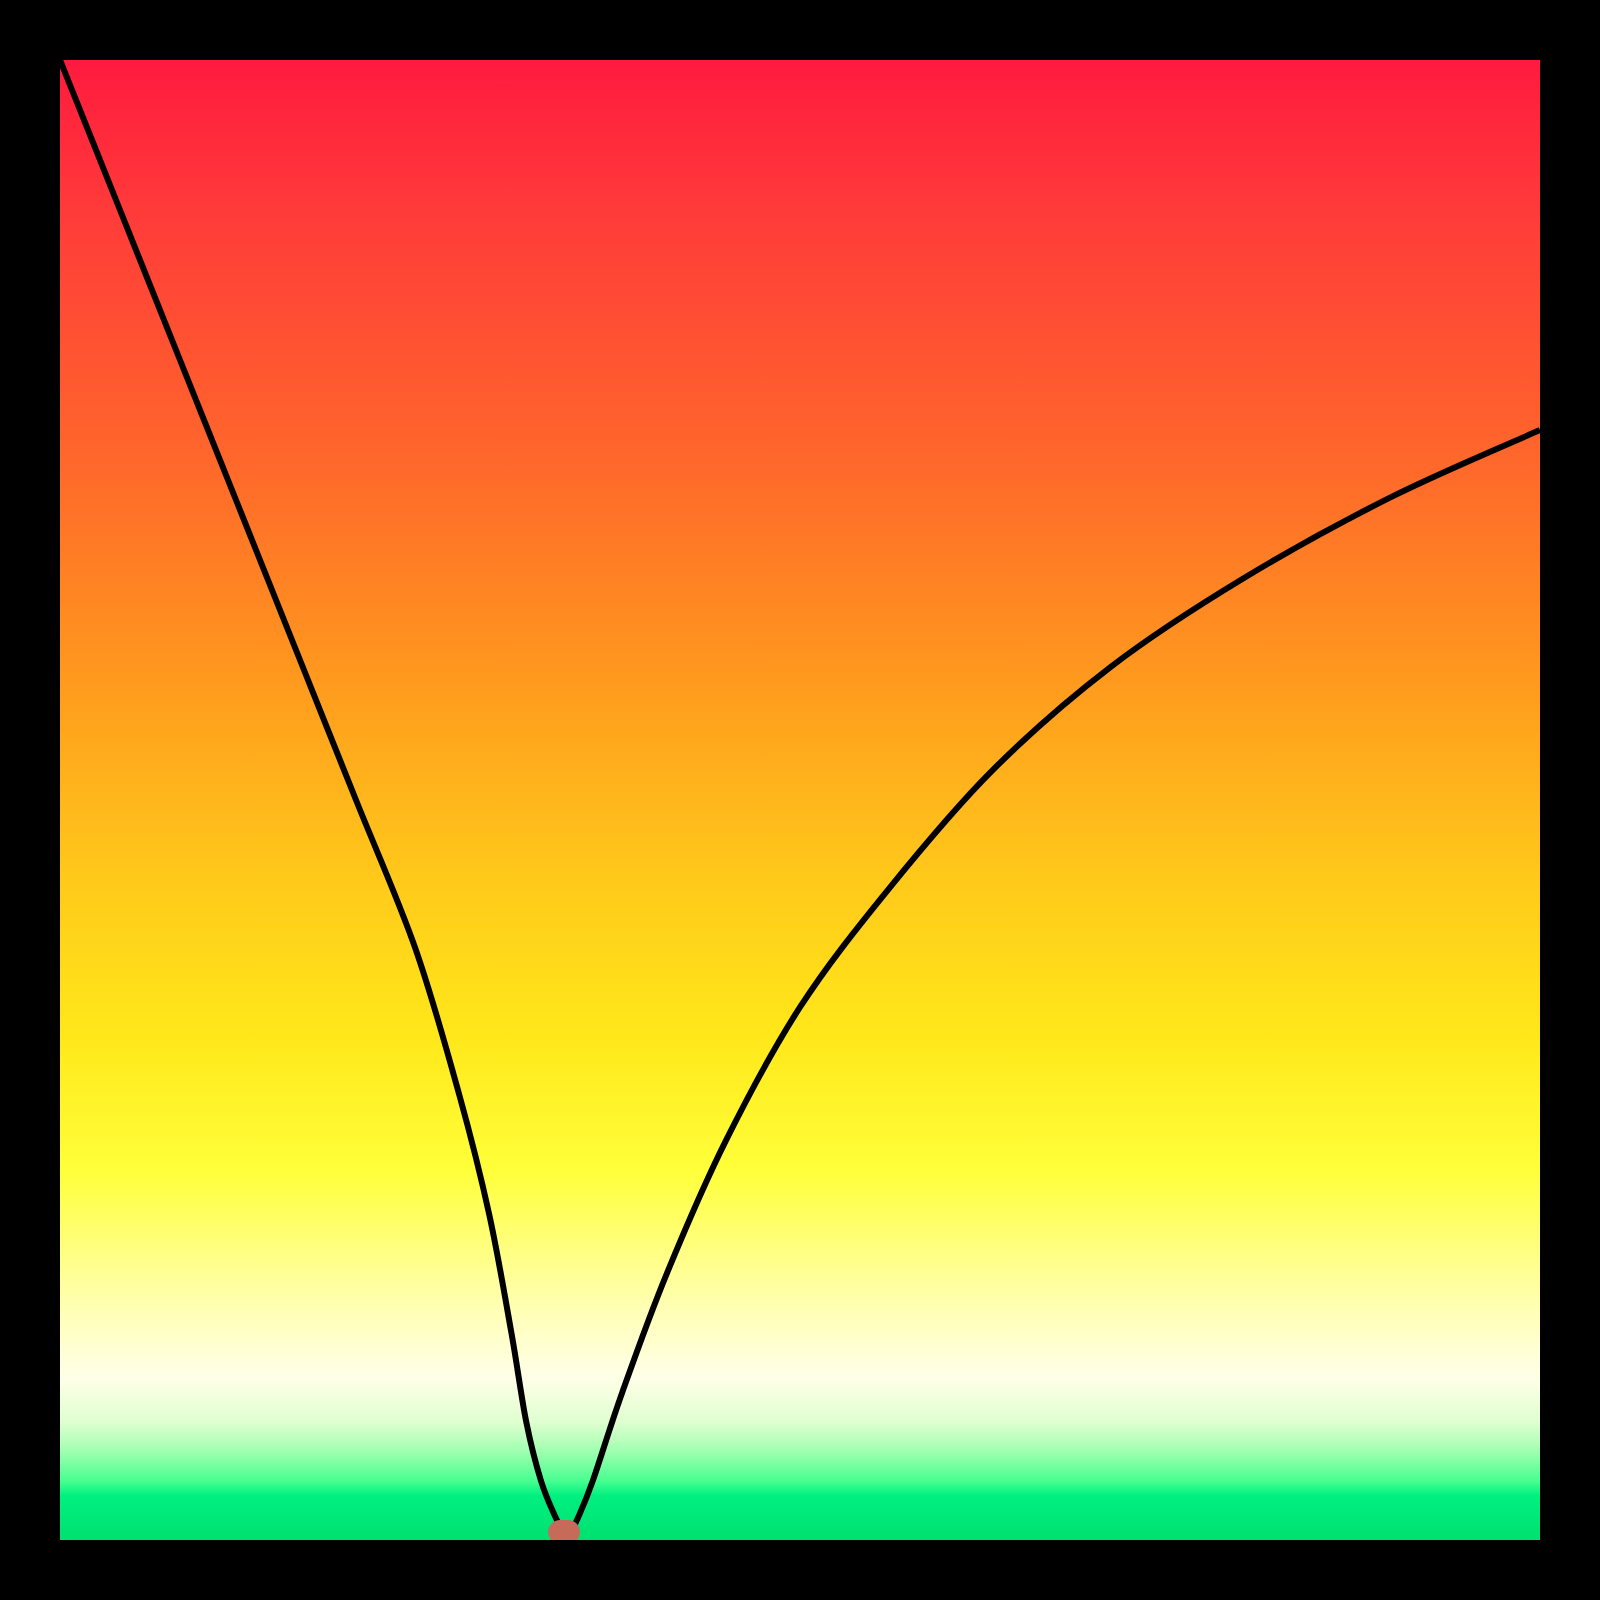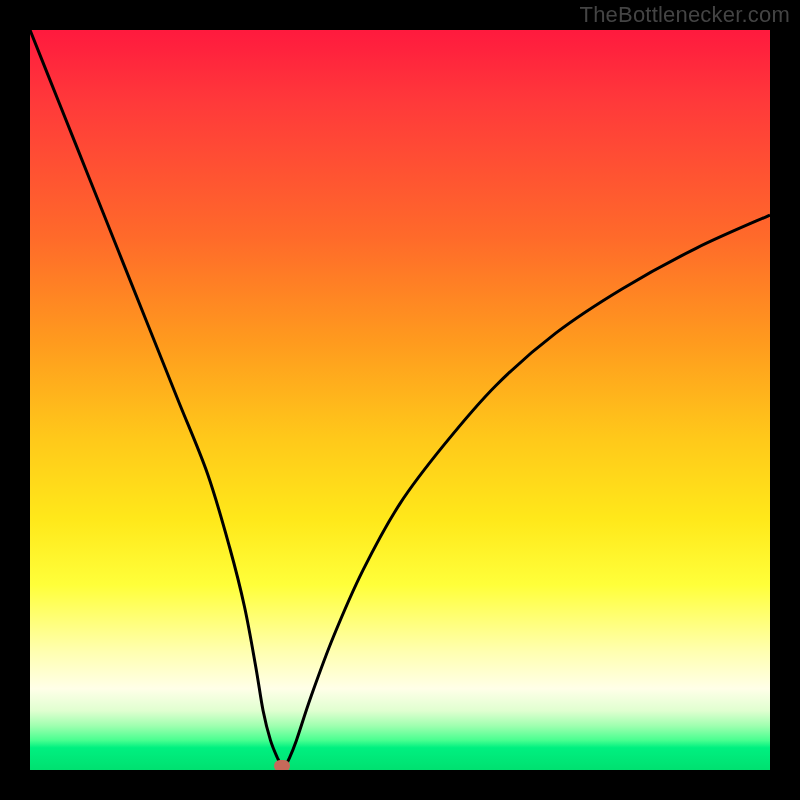--- a/index.html
+++ b/index.html
@@ -71,21 +71,20 @@
     background: #c66a5a;
     border-radius: 6px;
     transform: translate(-50%, -50%);
     z-index: 3;
   }
 </style>
 </head>
 <body>
 
 <div class="frame">
-  <div class="watermark">TheBottlenecker.com</div>
 
   <div class="plot-area">
     <div class="gradient-bg"></div>
 
     <svg class="curve" viewBox="0 0 740 740" preserveAspectRatio="none">
       <path id="curve-path" fill="none" stroke="#000000" stroke-width="3" d="M 0 0 C 4.933333333333334 12.333333333333334, 19.733333333333334 49.33333333333333, 29.6 74 C 39.46666666666667 98.66666666666667, 49.333333333333336 123.33333333333333, 59.2 148 C 69.06666666666666 172.66666666666666, 78.93333333333334 197.33333333333334, 88.8 222 C 98.66666666666666 246.66666666666666, 108.53333333333333 271.3333333333333, 118.4 296 C 128.26666666666668 320.6666666666667, 138.13333333333333 345.3333333333333, 148 370 C 157.86666666666667 394.6666666666667, 168.96666666666667 419.3333333333333, 177.6 444 C 186.23333333333332 468.6666666666667, 193.63333333333335 495.8, 199.8 518 C 205.96666666666667 540.2, 210.28333333333333 557.4666666666667, 214.6 577.2 C 218.91666666666666 596.9333333333334, 222.61666666666665 619.1333333333333, 225.7 636.4 C 228.78333333333333 653.6666666666666, 230.63333333333333 668.4666666666666, 233.1 680.8 C 235.56666666666666 693.1333333333333, 238.03333333333333 702.3833333333333, 240.5 710.4 C 242.96666666666667 718.4166666666666, 246.05 724.7066666666667, 247.9 728.9 C 249.75 733.0933333333332, 250.3666666666667 734.4499999999999, 251.60000000000002 735.56 C 252.83333333333334 736.67, 254.06666666666666 736.67, 255.29999999999998 735.56 C 256.5333333333333 734.4499999999999, 257.15 733.0933333333332, 259 728.9 C 260.85 724.7066666666667, 262.7 720.8833333333333, 266.4 710.4 C 270.09999999999997 699.9166666666666, 275.0333333333333 683.2666666666667, 281.2 666 C 287.3666666666667 648.7333333333333, 294.76666666666665 627.7666666666667, 303.4 606.8 C 312.0333333333333 585.8333333333333, 321.9 562.4000000000001, 333 540.2 C 344.1 518, 356.43333333333334 494.5666666666667, 370 473.6 C 383.56666666666666 452.6333333333333, 398.3666666666667 434.1333333333333, 414.40000000000003 414.4 C 430.4333333333334 394.66666666666663, 447.7 373.7, 466.2 355.2 C 484.7 336.7, 504.4333333333333 319.4333333333334, 525.4 303.40000000000003 C 546.3666666666667 287.3666666666667, 568.5666666666666 273.18333333333334, 592 259 C 615.4333333333334 244.81666666666666, 641.3333333333334 230.6333333333334, 666 218.30000000000007 C 690.6666666666666 205.96666666666673, 727.6666666666666 190.55, 740 185"></path>
     </svg>
 
     <div id="min-dot" class="min-dot" style="left: 251.6px; top: 735.56px; background: rgb(198, 106, 90);"></div>
   </div>

